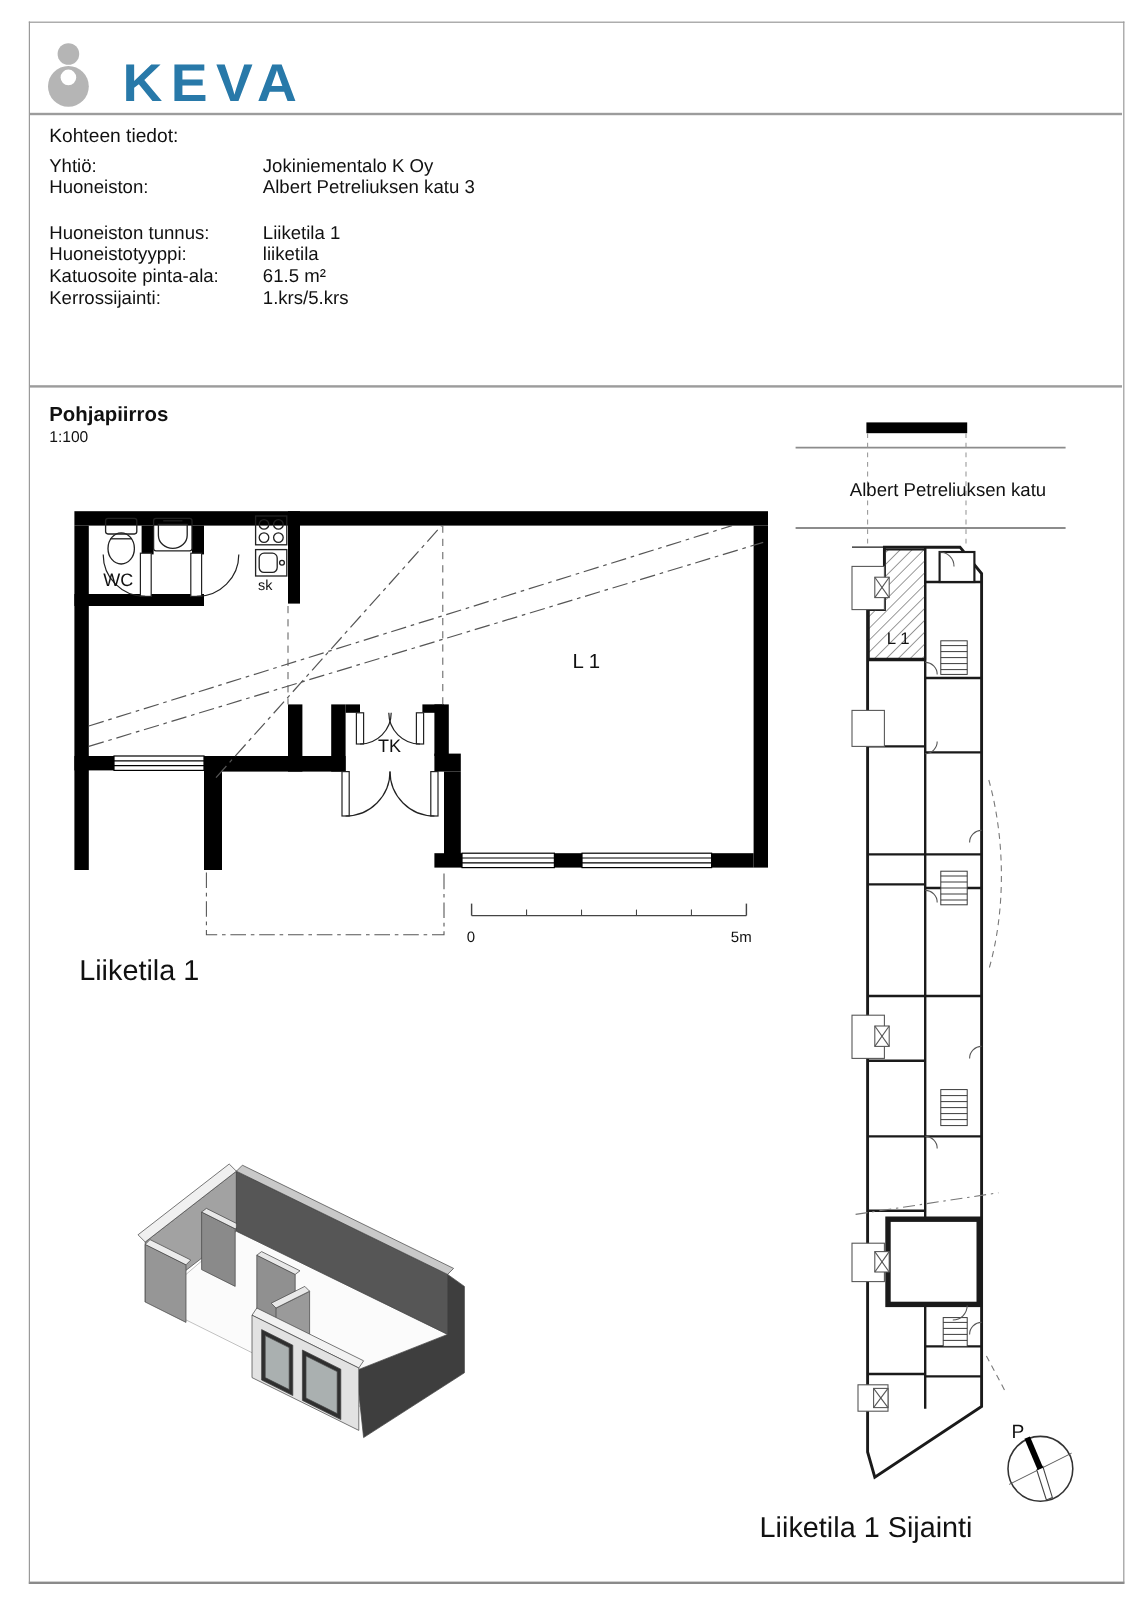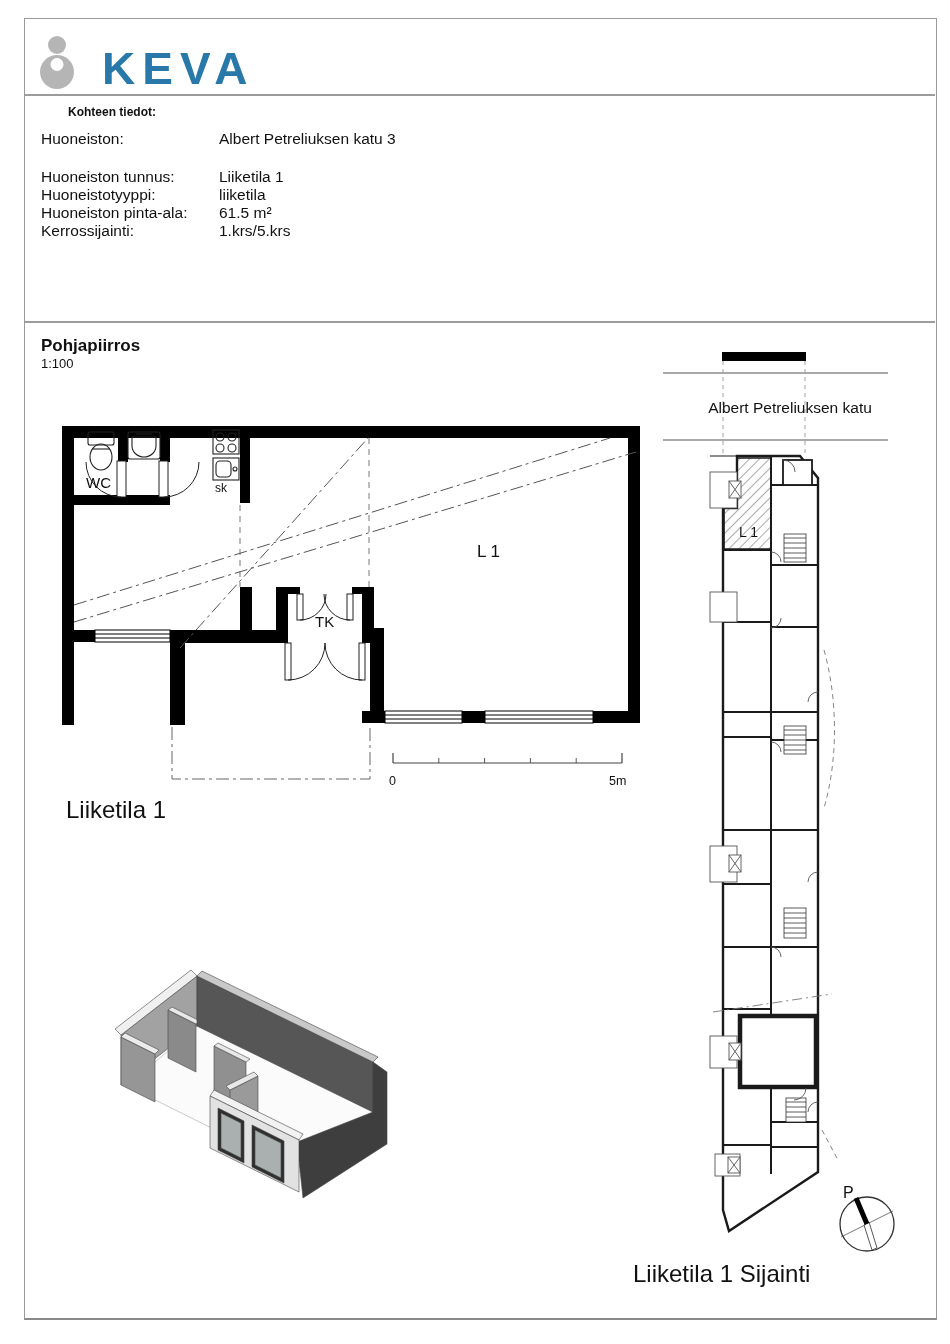--- a/index.html
+++ b/index.html
@@ -4,21 +4,21 @@
 <style>
   html,body{margin:0;padding:0;background:#fff;}
   body{width:950px;height:1344px;position:relative;font-family:"Liberation Sans",sans-serif;color:#111;overflow:hidden;}
   .page-frame{position:absolute;left:24px;top:18px;width:911px;height:1299px;border:1px solid #9a9a9a;border-bottom:2px solid #8a8a8a;background:#fff;}
   .abs{position:absolute;}
   
   .logo-wrap{left:30px;top:36px;width:300px;height:56px;display:flex;align-items:flex-end;}
   .logo-text{font-size:46px;font-weight:bold;letter-spacing:7px;color:#2879a9;margin-left:14px;line-height:1;transform:scaleY(0.96);}
   .divider{left:25px;width:910px;height:0;border-top:2px solid #9c9c9c;}
   
-  .info-heading{left:41px;top:105px;font-size:12px;font-weight:bold;margin-left:27px;}
+  .info-heading{left:41px;top:105px;font-size:16px;font-weight:normal;}
   .info-rows{left:41px;top:130px;width:520px;font-size:15.5px;line-height:18px;}
   .info-row{display:flex;}
   .info-row .lbl{width:178px;flex:none;}
   .gap-row{height:20px;}
   .sec-heading{left:41px;top:336px;font-size:17px;font-weight:bold;}
   .sec-scale{left:41px;top:356px;font-size:13px;}
   .plan-title{left:66px;top:796px;font-size:24px;}
   .site-title{left:633px;top:1260px;font-size:24px;}
   svg text{font-family:"Liberation Sans",sans-serif;fill:#111;}
 </style>
@@ -33,34 +33,38 @@
     <circle cx="27" cy="38" r="17" fill="#b5b5b5"></circle>
     <circle cx="27" cy="30.5" r="6.5" fill="#ffffff"></circle>
   </svg>
   <div class="logo-text">KEVA</div>
 </div>
 <div class="abs divider" style="top:94px"></div>
 
 <div class="abs info-heading">Kohteen tiedot:</div>
 <div class="abs info-rows">
   <div class="info-row">
+      <span class="lbl">Yhtiö:</span>
+      <span>Jokiniementalo K Oy</span>
+    </div>
+  <div class="info-row">
       <span class="lbl">Huoneiston:</span>
       <span>Albert Petreliuksen katu 3</span>
     </div>
   <div class="gap-row"></div>
   <div class="info-row">
       <span class="lbl">Huoneiston tunnus:</span>
       <span>Liiketila 1</span>
     </div>
   <div class="info-row">
       <span class="lbl">Huoneistotyyppi:</span>
       <span>liiketila</span>
     </div>
   <div class="info-row">
-      <span class="lbl">Huoneiston pinta-ala:</span>
+      <span class="lbl">Katuosoite pinta-ala:</span>
       <span>61.5 m²</span>
     </div>
   <div class="info-row">
       <span class="lbl">Kerrossijainti:</span>
       <span>1.krs/5.krs</span>
     </div>
 </div>
 
 <div class="abs divider" style="top:321px"></div>
 <div class="abs sec-heading">Pohjapiirros</div>

